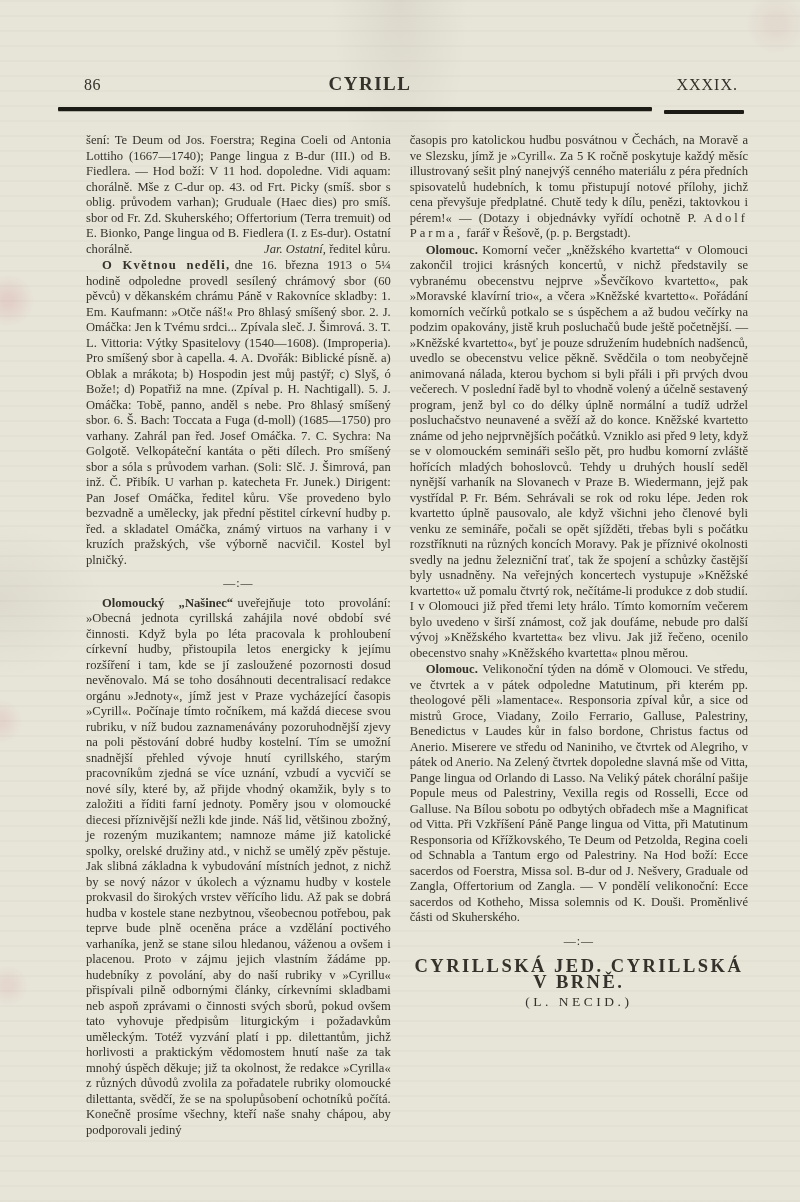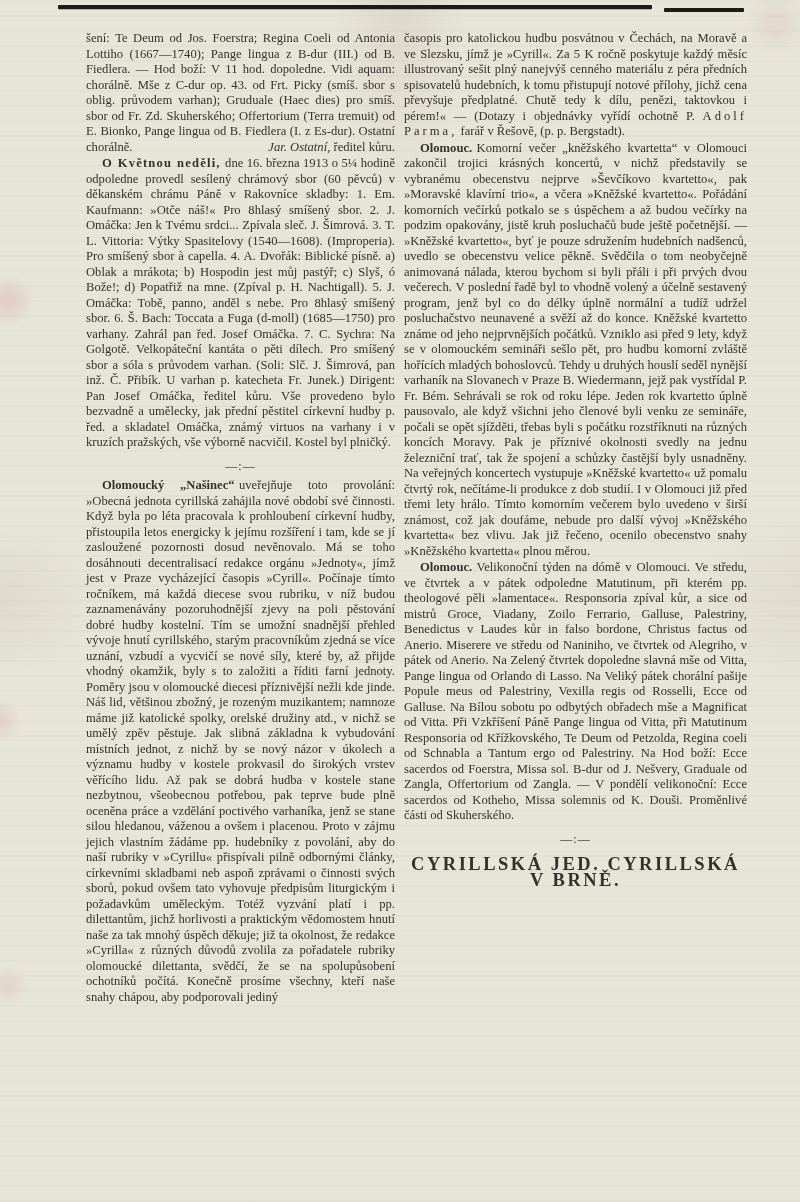--- a/index.html
+++ b/index.html
@@ -36,21 +36,21 @@
     font-weight:bold;font-size:19px;letter-spacing:1.5px;}
   .volume{position:absolute;right:62px;top:76px;font-size:16px;letter-spacing:1px;}
 
   .rules{display:flex;align-items:flex-start;margin:5px 56px 0 58px;gap:12px;}
   .rule-l{flex:1;height:4px;background:#1d1b15;border-radius:1px;box-shadow:0 1px 0 rgba(29,27,21,.25);}
   .rule-r{width:80px;height:4px;background:#1d1b15;border-radius:1px;transform:translateY(3px);}
 
   main.columns{
     display:flex;
     margin:22px 52px 0 86px;
-    gap:0;
+    gap:10px;
   }
   .col{font-size:12.6px;line-height:15.5px;text-align:justify;}
   .col-left{width:309px;}
   .col-right{width:343px;margin-left:9px;}
   .col p{margin:0 0 1px 0;}
   .col p.indent{text-indent:16px;}
   .lead{font-weight:bold;margin-right:.35em;}
   .lead.sperr{letter-spacing:1.2px;}
   .sig{float:right;}
   .sig i{font-style:italic;}
@@ -61,20 +61,25 @@
   h3.sub{font-size:13.5px;font-weight:normal;letter-spacing:3.5px;text-align:center;
     margin:0 0 9px;}
 </style>
 </head>
 <body>
 
 <div class="paper-texture"></div>
 
 <div class="sheet">
 
+  <header class="masthead">
+    <span class="pageno">86</span>
+    <span class="journal">CYRILL</span>
+    <span class="volume">XXXIX.</span>
+  </header>
 
   <div class="rules">
     <div class="rule-l"></div>
     <div class="rule-r"></div>
   </div>
 
   <main class="columns">
 
     <section class="col col-left">
       <p>
@@ -100,17 +105,18 @@
       <p class="indent">
         <b class="lead">Olomouc.</b><span>Komorní večer „kněžského kvartetta“ v Olomouci zakončil trojici krásných koncertů, v nichž představily se vybranému obecenstvu nejprve »Ševčíkovo kvartetto«, pak »Moravské klavírní trio«, a včera »Kněžské kvartetto«. Pořádání komorních večírků potkalo se s úspěchem a až budou večírky na podzim opakovány, jistě kruh posluchačů bude ještě početnější. — »Kněžské kvartetto«, byť je pouze sdružením hudebních nadšenců, uvedlo se obecenstvu velice pěkně. Svědčila o tom neobyčejně animovaná nálada, kterou bychom si byli přáli i při prvých dvou večerech. V poslední řadě byl to vhodně volený a účelně sestavený program, jenž byl co do délky úplně normální a tudíž udržel posluchačstvo neunavené a svěží až do konce. Kněžské kvartetto známe od jeho nejprvnějších počátků. Vzniklo asi před 9 lety, když se v olomouckém semináři sešlo pět, pro hudbu komorní zvláště hořících mladých bohoslovců. Tehdy u druhých houslí seděl nynější varhaník na Slovanech v Praze B. Wiedermann, jejž pak vystřídal P. Fr. Bém. Sehrávali se rok od roku lépe. Jeden rok kvartetto úplně pausovalo, ale když všichni jeho členové byli venku ze semináře, počali se opět sjížděti, třebas byli s počátku rozstříknuti na různých koncích Moravy. Pak je příznivé okolnosti svedly na jednu železniční trať, tak že spojení a schůzky častější byly usnadněny. Na veřejných koncertech vystupuje »Kněžské kvartetto« už pomalu čtvrtý rok, nečítáme-li produkce z dob studií. I v Olomouci již před třemi lety hrálo. Tímto komorním večerem bylo uvedeno v širší známost, což jak doufáme, nebude pro další vývoj »Kněžského kvartetta« bez vlivu. Jak již řečeno, ocenilo obecenstvo snahy »Kněžského kvartetta« plnou měrou.</span>
       </p>
       <p class="indent">
         <b class="lead">Olomouc.</b><span>Velikonoční týden na dómě v Olomouci. Ve středu, ve čtvrtek a v pátek odpoledne Matutinum, při kterém pp. theologové pěli »lamentace«. Responsoria zpíval kůr, a sice od mistrů Groce, Viadany, Zoilo Ferrario, Galluse, Palestriny, Benedictus v Laudes kůr in falso bordone, Christus factus od Anerio. Miserere ve středu od Naniniho, ve čtvrtek od Alegriho, v pátek od Anerio. Na Zelený čtvrtek dopoledne slavná mše od Vitta, Pange lingua od Orlando di Lasso. Na Veliký pátek chorální pašije Popule meus od Palestriny, Vexilla regis od Rosselli, Ecce od Galluse. Na Bílou sobotu po odbytých obřadech mše a Magnificat od Vitta. Při Vzkříšení Páně Pange lingua od Vitta, při Matutinum Responsoria od Křížkovského, Te Deum od Petzolda, Regina coeli od Schnabla a Tantum ergo od Palestriny. Na Hod boží: Ecce sacerdos od Foerstra, Missa sol. B-dur od J. Nešvery, Graduale od Zangla, Offertorium od Zangla. — V pondělí velikonoční: Ecce sacerdos od Kotheho, Missa solemnis od K. Douši. Proměnlivé části od Skuherského.</span>
       </p>
 
       <div class="divider">—:—</div>
 
       <h2 class="sec">CYRILLSKÁ JED. CYRILLSKÁ V BRNĚ.</h2>
+      <h3 class="sub">(L. NECID.)</h3>
 
     </section>
 
   </main>
 </div>
 
 </body></html>

